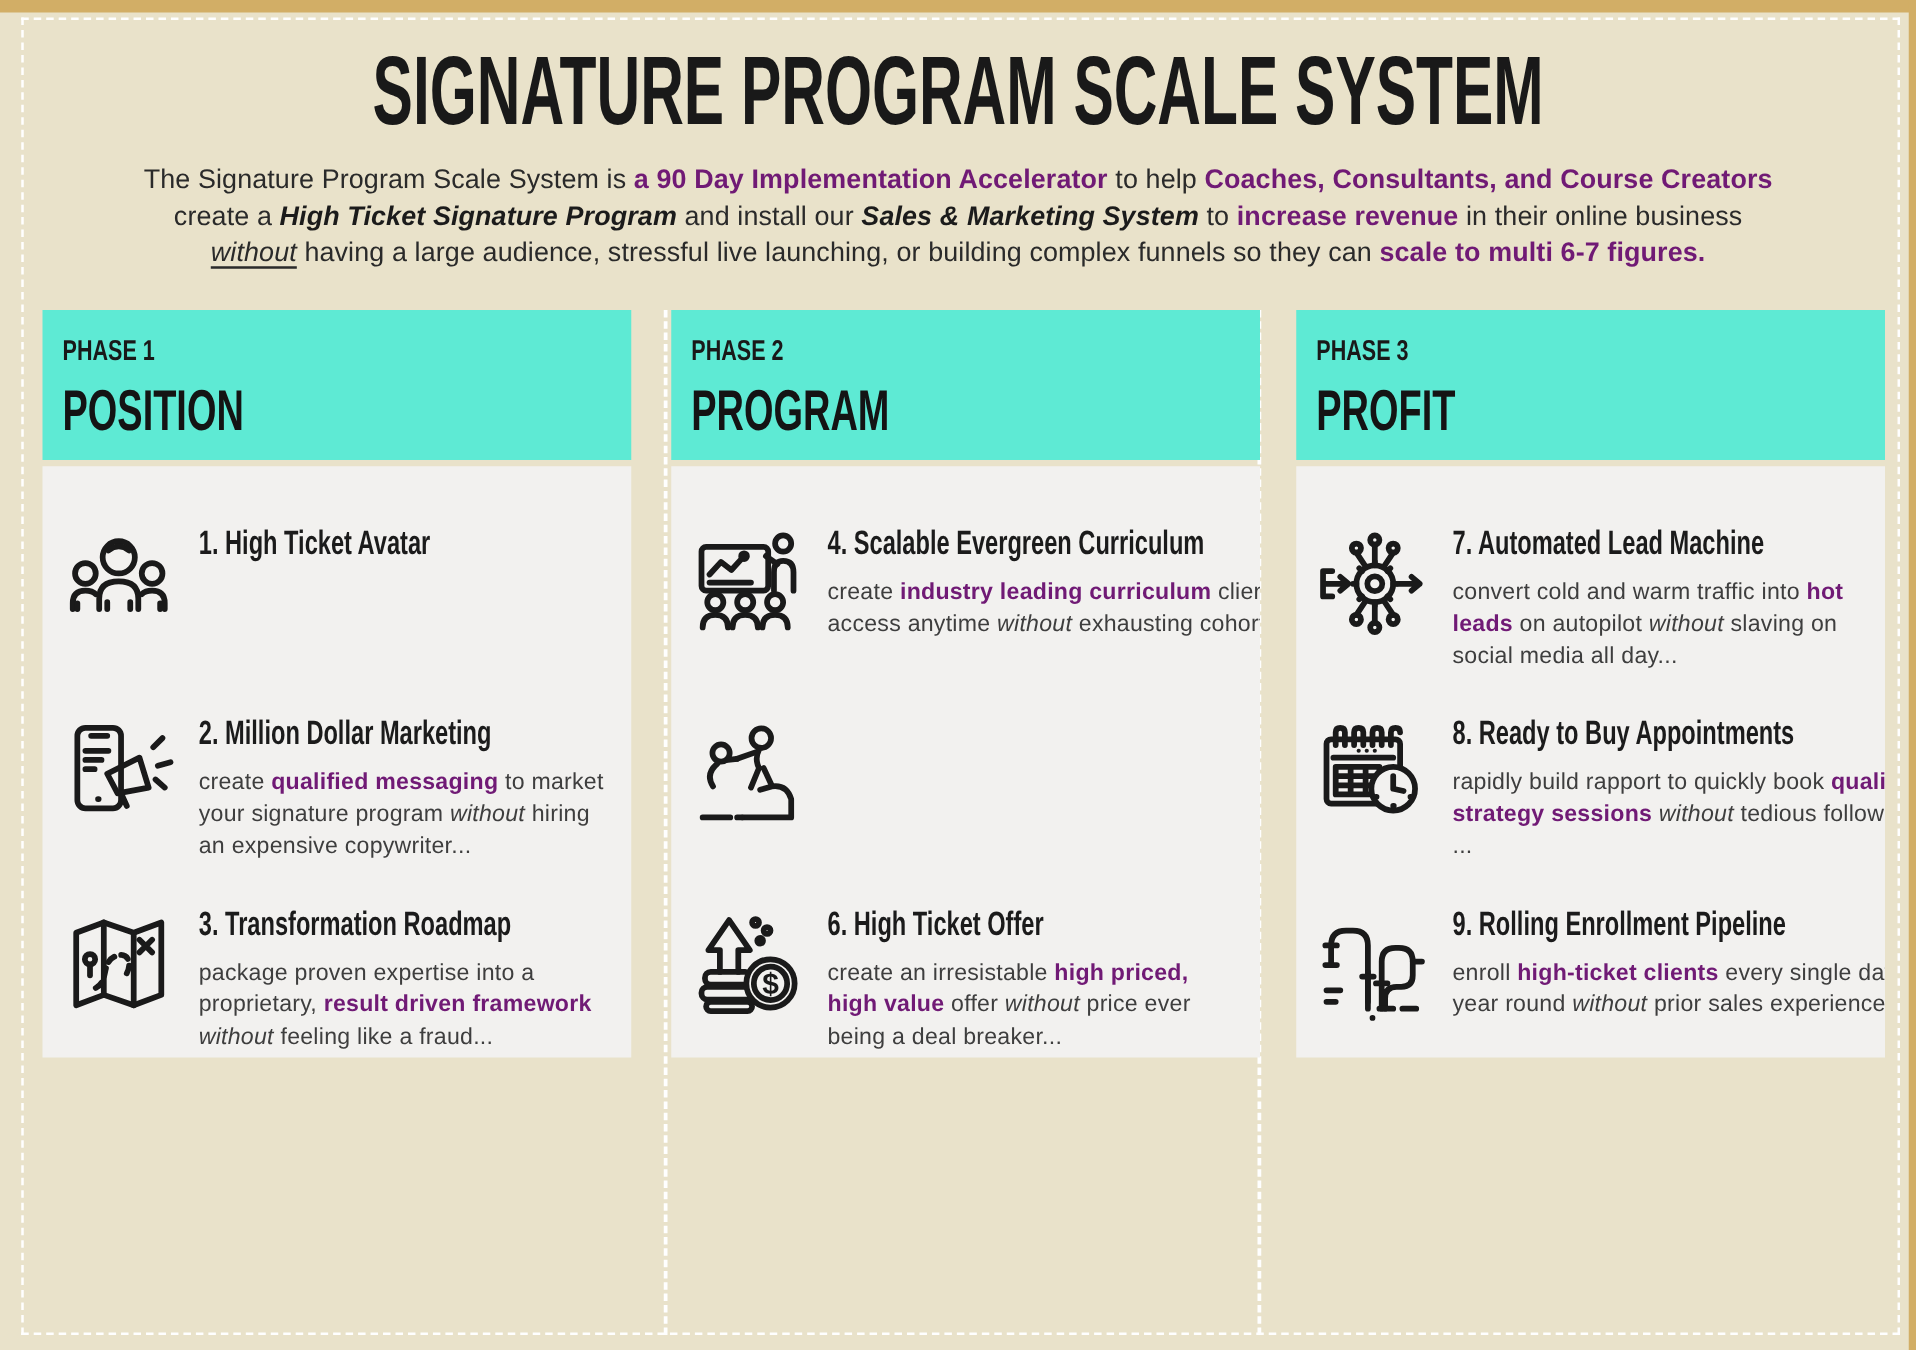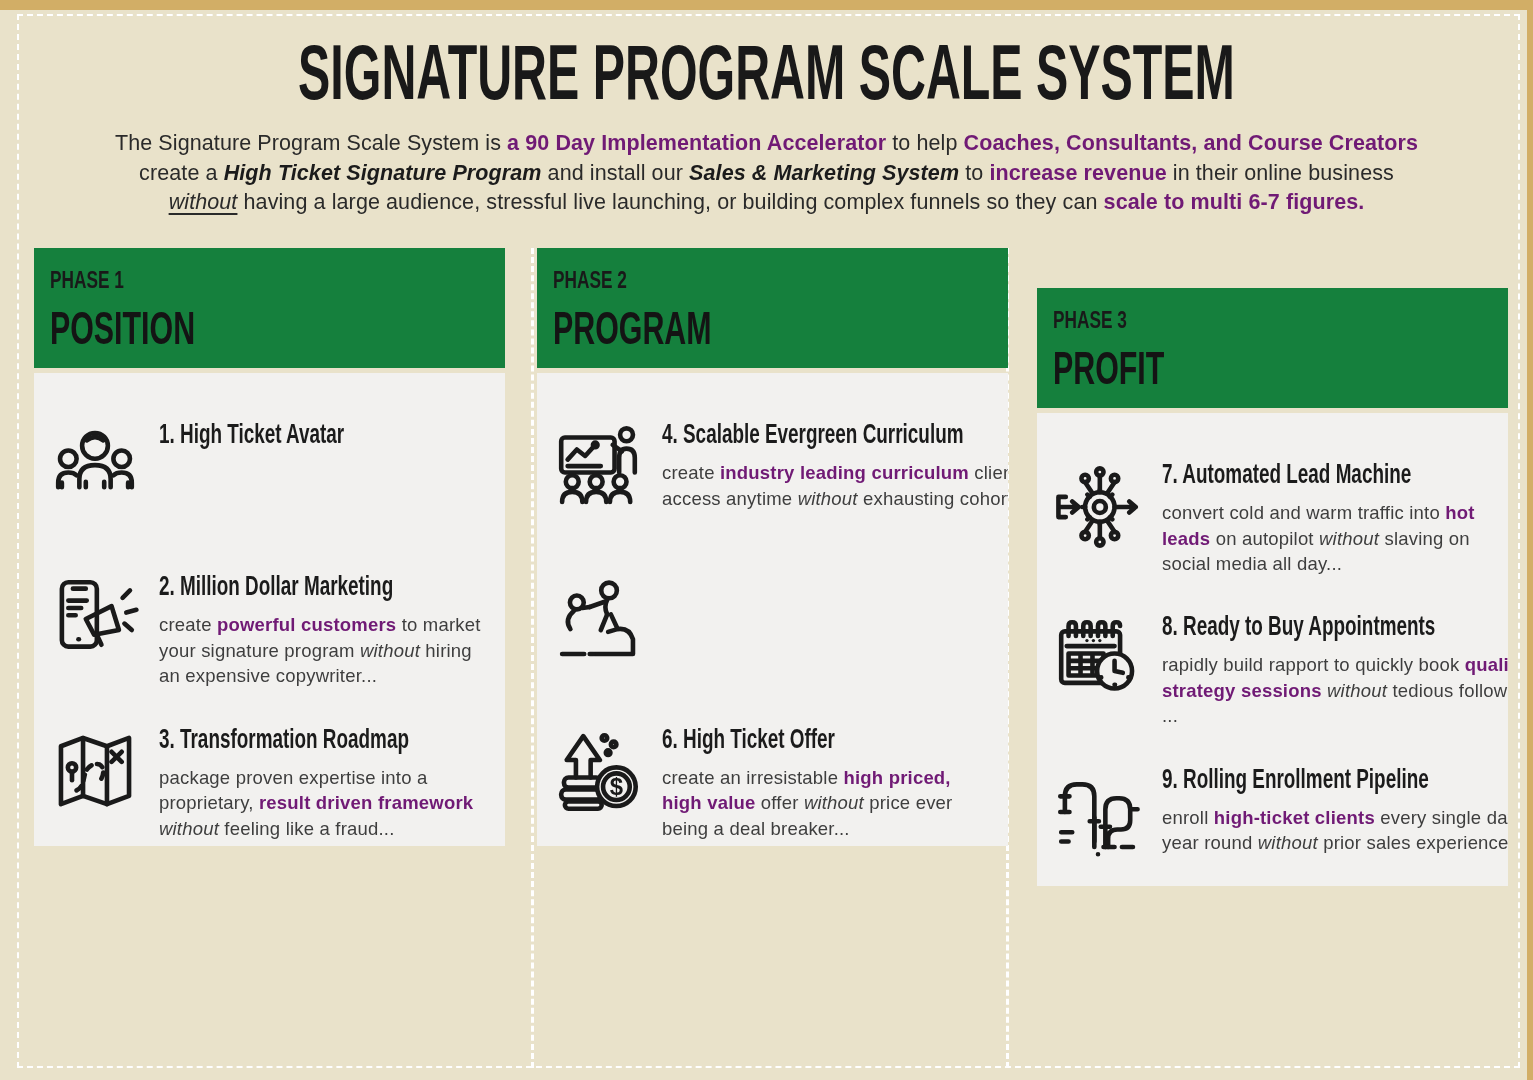--- a/index.html
+++ b/index.html
@@ -34,24 +34,24 @@
     font-size:21.5px; line-height:29.5px; color:#2a2a2a; letter-spacing:.1px;
   }
   .rich-b  { font-weight:700; color:#701a75; }
   .rich-bi { font-weight:700; font-style:italic; color:#1b1b1b; }
   .rich-i  { font-style:italic; }
   .rich-u  { font-style:italic; text-decoration:underline; text-underline-offset:4px; }
 
   .col { position:absolute; top:248px; width:471px; }
   #col-1 { left:34px; }
   #col-2 { left:537px; }
-  #col-3 { left:1037px;margin-top:40px; }
+  #col-3 { left:1037px; }
 
   .col-header {
-    height:120px; background:#15803d; padding:19px 0 0 16px;
+    height:120px; background:#5eead4; padding:19px 0 0 16px;
   }
   .phase-label {
     font-size:23px; font-weight:700; color:#191919;
     transform:scaleX(.75); transform-origin:left center; white-space:nowrap;
   }
   .phase-name {
     margin-top:7px; font-size:46px; font-weight:700; color:#141414;
     transform:scaleX(.66); transform-origin:left center; white-space:nowrap;
   }
   .col-body {
@@ -119,21 +119,21 @@
             <path d="M21 30 h20 M21 38 h14 M21 46 h8"></path>
             <path d="M32 72 h.5"></path>
             <path d="M40 50 L68 36 L76 62 L49 67 Z"></path>
             <path d="M52 67 l5 11"></path>
             <path d="M80 27 l8 -8 M84 43 l11 -3 M82 55 l8 7"></path>
           </g>
         </svg>
       </span>
       <div>
         <div class="item-title">2. Million Dollar Marketing</div>
-        <div class="item-desc"><span>create </span><span class="rich-b">powerful customers</span><span> to market your signature program </span><span class="rich-i">without</span><span> hiring an expensive copywriter...</span></div>
+        <div class="item-desc"><span>create </span><span class="rich-b">qualified messaging</span><span> to market your signature program </span><span class="rich-i">without</span><span> hiring an expensive copywriter...</span></div>
       </div>
     </div>
 
     <div class="item">
       <span class="icon">
         <svg viewBox="0 0 100 100">
           <g class="st">
             <path d="M13 22 L37 13 L63 22 L87 13 V76 L63 85 L37 76 L13 85 Z"></path>
             <path d="M37 13 V76 M63 22 V85"></path>
             <circle cx="25" cy="45" r="4.5"></circle>

